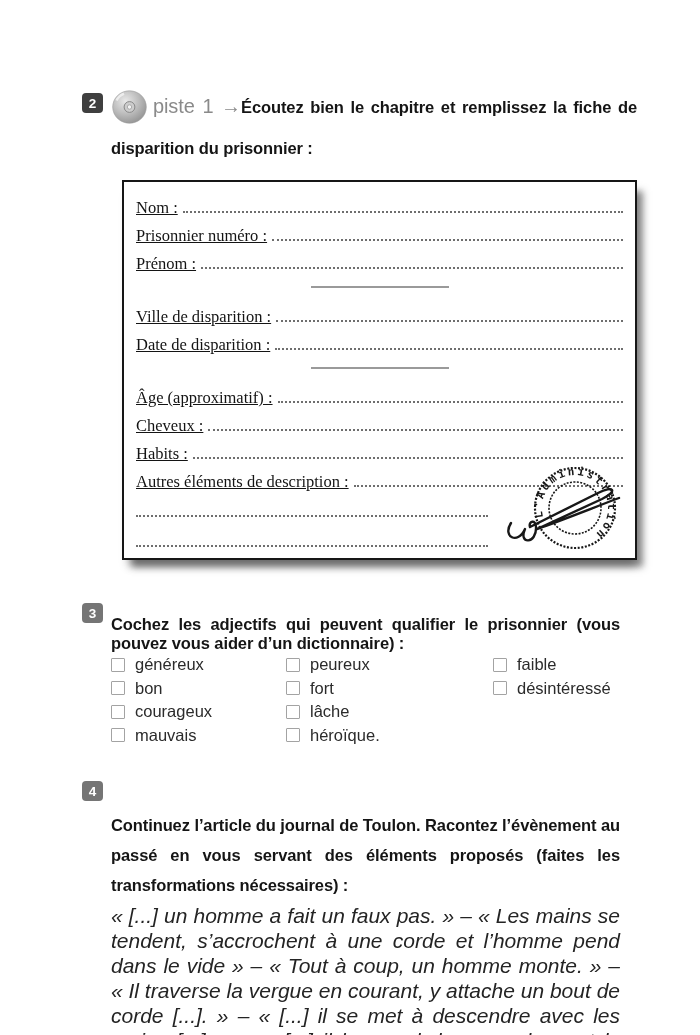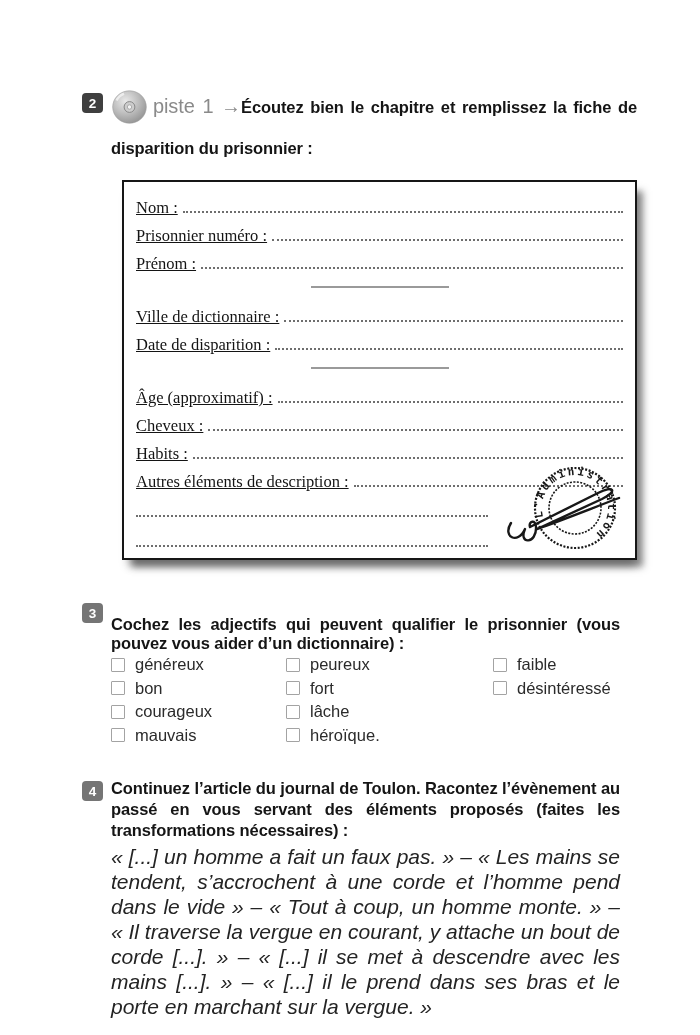--- a/index.html
+++ b/index.html
@@ -80,21 +80,21 @@
             <span class="leader"></span>
           </div>
         <div class="frow">
             <span class="flabel">Prénom :</span>
             <span class="leader"></span>
           </div>
         <div class="fdivider">
             <span></span>
           </div>
         <div class="frow">
-            <span class="flabel">Ville de dictionnaire :</span>
+            <span class="flabel">Ville de disparition :</span>
             <span class="leader"></span>
           </div>
         <div class="frow">
             <span class="flabel">Date de disparition :</span>
             <span class="leader"></span>
           </div>
         <div class="fdivider">
             <span></span>
           </div>
         <div class="frow">
@@ -188,20 +188,20 @@
               <span>désintéressé</span>
             </div>
         </div>
       </div>
     </div>
   </div>
 
   <div class="ex ex4">
     <div class="badge gray">4</div>
     <div class="ex-content">
-      <div class="ex-title" style="line-height:21px;">Continuez l’article du journal de Toulon. Racontez l’évènement au passé en vous servant des éléments proposés (faites les transformations nécessaires) :</div>
+      <div class="ex-title" style="line-height:30px;margin-top:32px;">Continuez l’article du journal de Toulon. Racontez l’évènement au passé en vous servant des éléments proposés (faites les transformations nécessaires) :</div>
       <div class="quote">« [...] un homme a fait un faux pas. » – « Les mains se tendent, s’accrochent à une corde et l’homme pend dans le vide » – « Tout à coup, un homme monte. » – « Il traverse la vergue en courant, y attache un bout de corde [...]. » – « [...] il se met à descendre avec les mains [...]. » – « [...] il le prend dans ses bras et le porte en marchant sur la vergue. »</div>
     </div>
   </div>
 
   <div class="pagenum">76</div>
 
 </div>
 
 </body></html>

